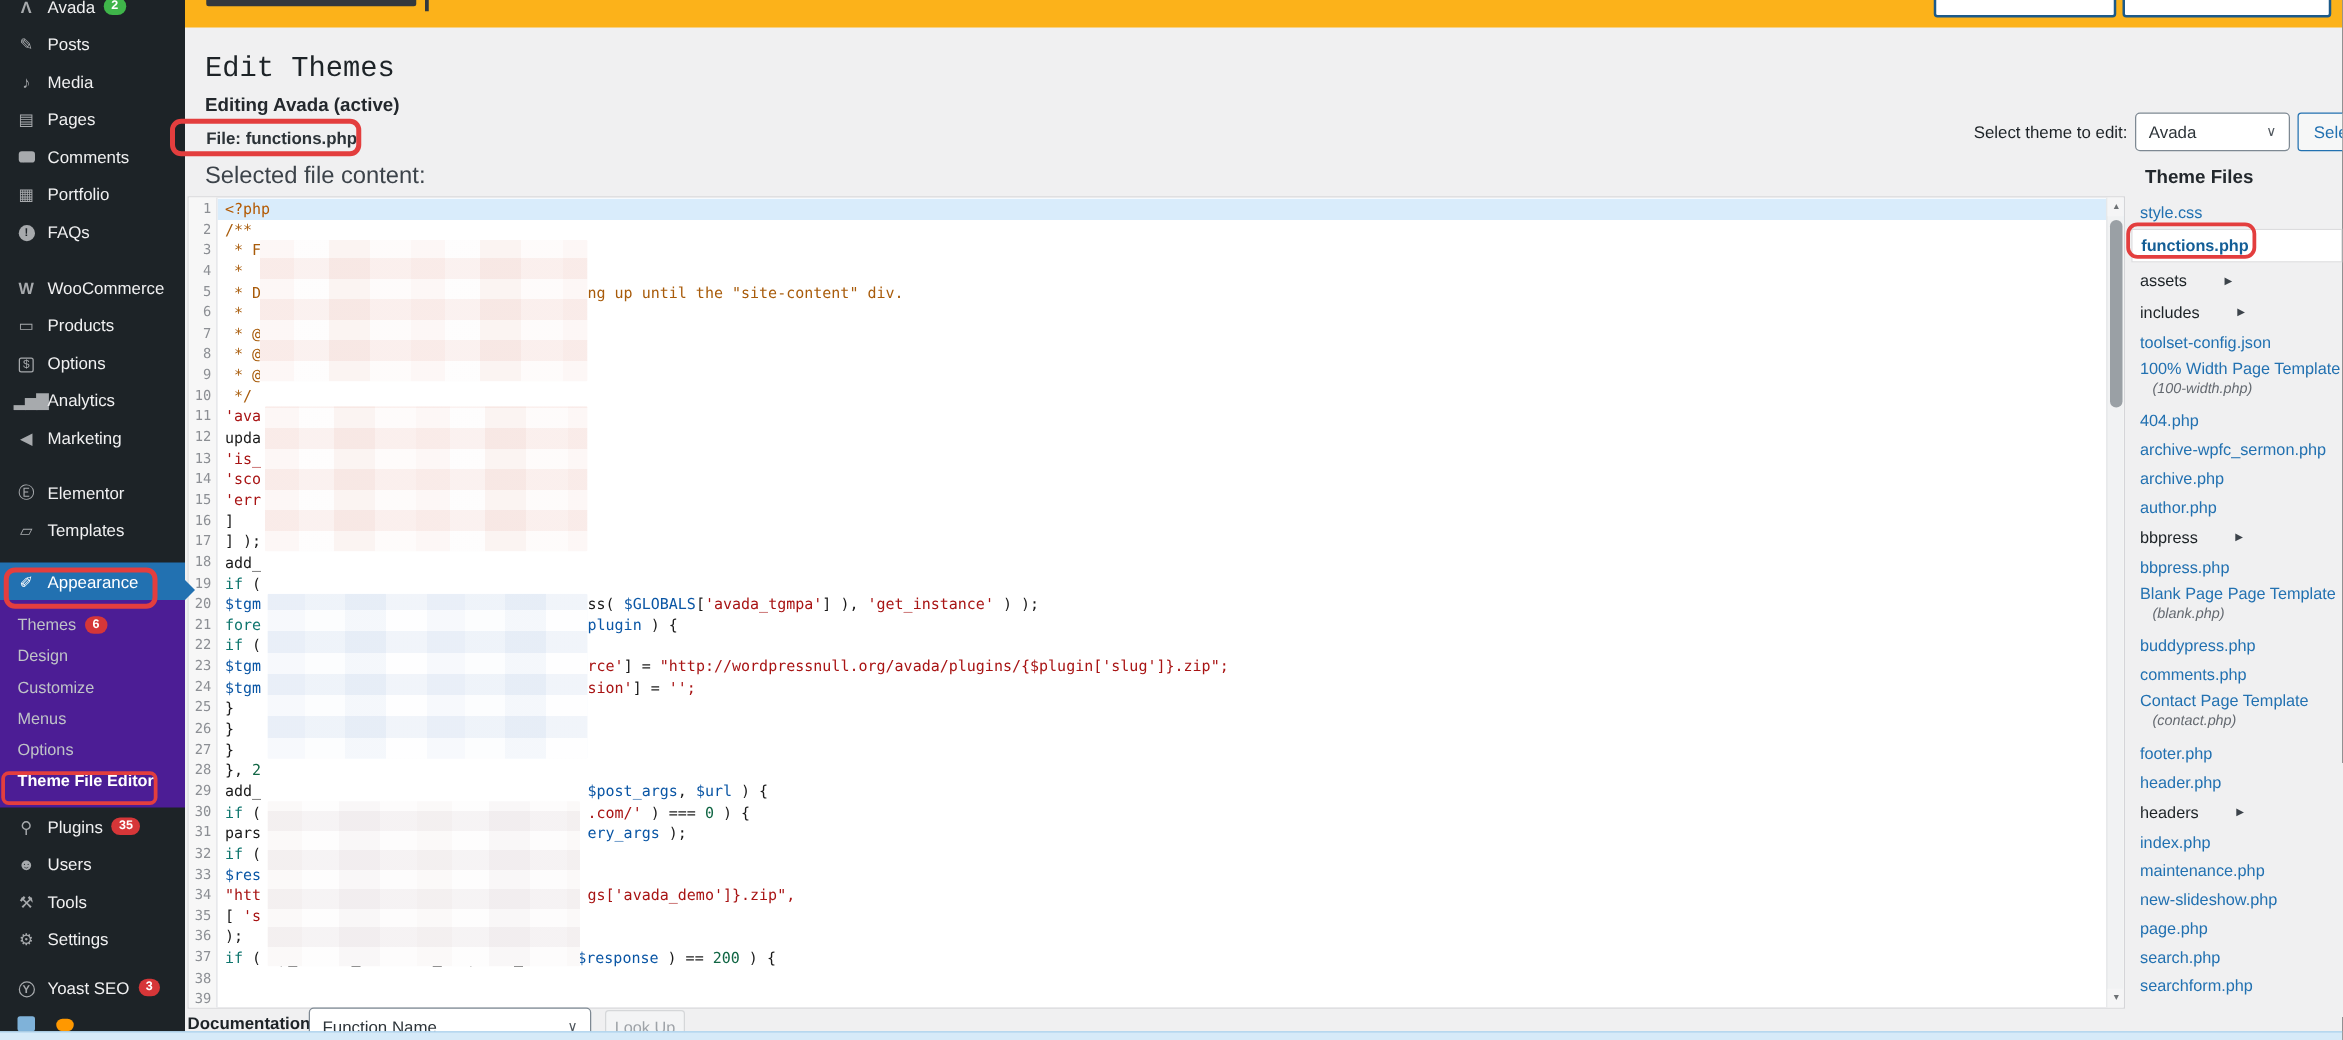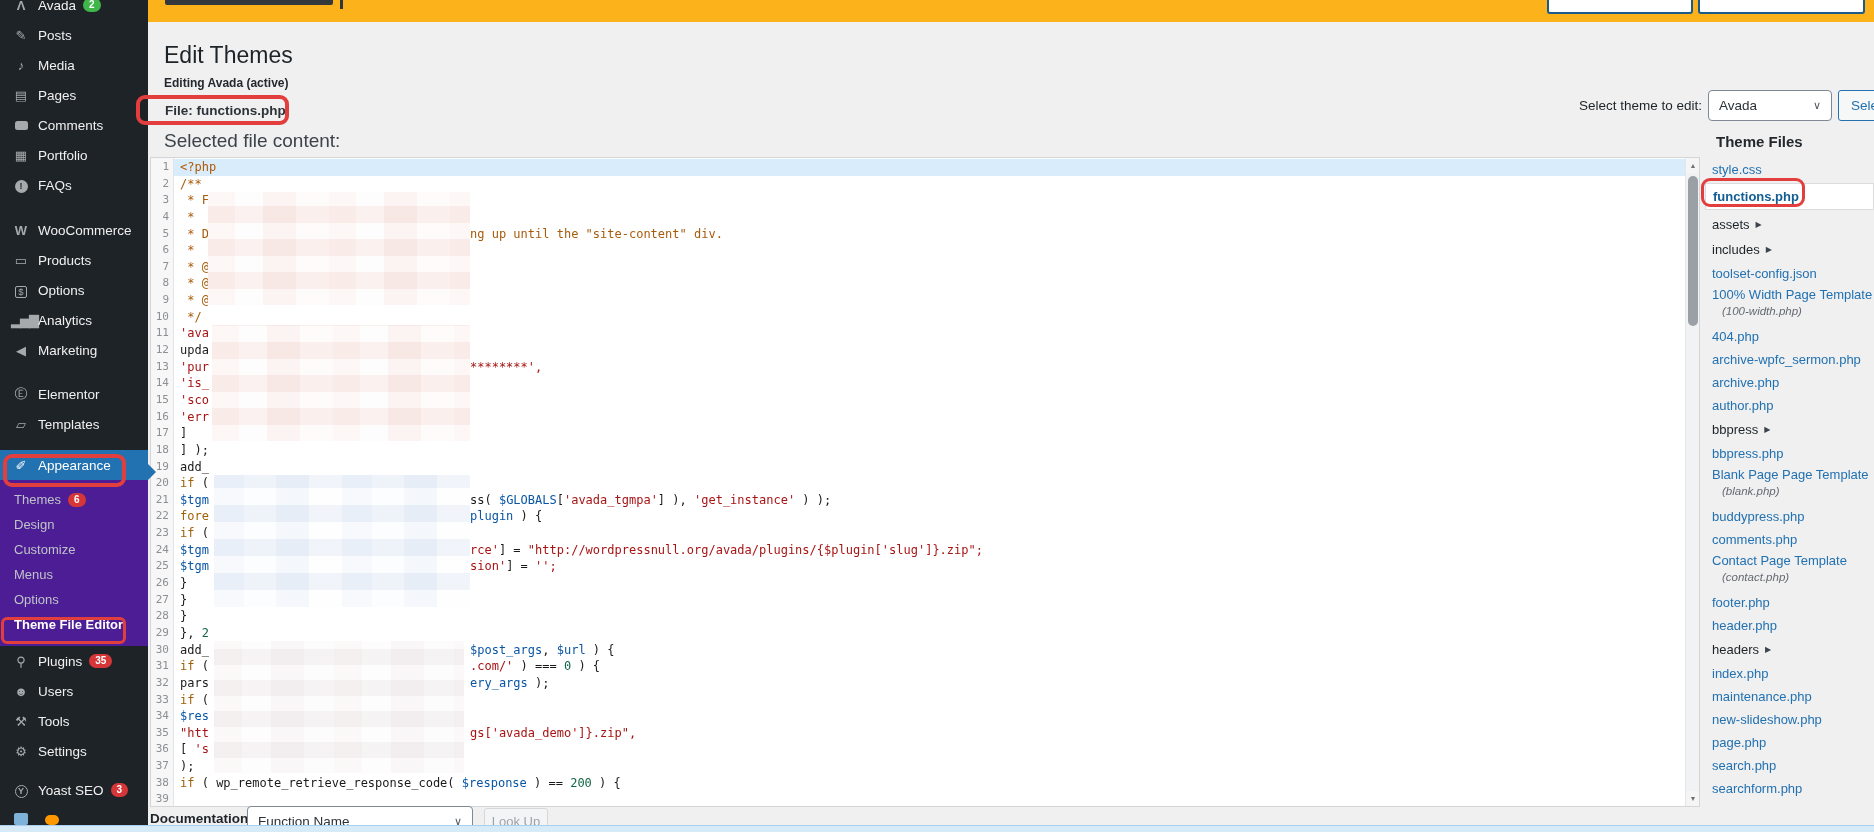--- a/index.html
+++ b/index.html
@@ -29,40 +29,40 @@
   .mi-wpforms-shape{ display:inline-block; width:14px; height:12px; background:#7fb2d9; border-radius:2px;}
   .mi-analytics{ letter-spacing:-1px; font-size:10px; }
   
   #topbar{ position:absolute; left:148px; top:0; width:1726px; height:22px; background:#fcb21a; z-index:4;}
   #topbar .frag{ position:absolute; left:17px; top:0; width:168px; height:5px; background:#33383d; border-radius:0 0 2px 2px;}
   #topbar .frag2{ position:absolute; left:192px; top:0; width:3px; height:9px; background:#33383d;}
   .obtn{ position:absolute; top:-13px; height:27px; background:#fff; border:2px solid #1c5a8a; border-radius:3px;}
   #obtn1{ left:1399px; width:146px;}
   #obtn2{ left:1550px; width:167px;}
   
-  #page-title{ position:absolute; left:164px; top:42px; font-size:23px; font-weight:400; color:#1d2327;}
-  #editing-title{ position:absolute; left:164px; top:76px; font-size:12px; font-weight:bold; color:#23282d;}
+  #page-title{ position:absolute; left:164px; top:42px; font-size:23px; font-weight:400; color:#1d2327;font-family:Liberation Mono, monospace;}
+  #editing-title{ position:absolute; left:164px; top:76px; font-size:15px; font-weight:bold; color:#23282d;}
   #file-label{ position:absolute; left:165px; top:103px; font-size:13.5px; font-weight:600; color:#2c3338;}
   #selected-label{ position:absolute; left:164px; top:130px; font-size:19px; color:#3c434a;}
   
   .anno{ position:absolute; border:4px solid #e33e3e; border-radius:9px; z-index:40; pointer-events:none;}
   #anno-file{ left:136px; top:95px; width:153px; height:30px;}
   #anno-appearance{ left:3px; top:454px; width:123px; height:33px; z-index:41;}
   #anno-tfe{ left:1px; top:617px; width:125px; height:27px; border-width:3px; border-radius:6px; z-index:41;}
   #anno-functions{ left:1701px; top:178px; width:104px; height:29px; border-width:3px;}
   
   #editor{ position:absolute; left:150px; top:157px; width:1550px; height:650px; background:#fff; border:1px solid #d5d5d8; display:flex; z-index:2;}
   #gutter{ width:23px; background:#f7f7f7; border-right:1px solid #e2e4e7; padding-top:1px;}
   #gutter .gn{ height:16.65px; line-height:16.65px; font-family:"DejaVu Sans Mono", monospace; font-size:11px; color:#8c8f94; text-align:right; padding-right:4px;}
   #codecol{ position:relative; flex:1; overflow:hidden; padding-top:1px;}
   .cline{ position:relative; height:16.65px; line-height:16.65px; font-family:"DejaVu Sans Mono", monospace; font-size:12px; white-space:pre; padding-left:6px; color:#000;}
   .cline.activeline{ background:#d9ecfb; }
   .cfrag{ position:absolute; left:296px; top:0; }
   .tok-c{ color:#a85b0a;} .tok-m{ color:#b35900;} .tok-s{ color:#a81414;}
-  .tok-k{ color:#a16207;} .tok-v{ color:#0a56a5;} .tok-n{ color:#116644;} .tok-p{ color:#1a1a1a;}
+  .tok-k{ color:#0f766e;} .tok-v{ color:#0a56a5;} .tok-n{ color:#116644;} .tok-p{ color:#1a1a1a;}
   .mosaic{ position:absolute; z-index:3; border-radius:1px;}
   .m-pink{ background-image:
      repeating-linear-gradient(0deg, rgba(255,255,255,.45) 0 16px, rgba(247,227,223,.40) 16px 33px),
      repeating-linear-gradient(90deg, #fbf1ef 0 27px, #fdfbfb 27px 55px, #f8ebe8 55px 88px, #fdf8f7 88px 121px);}
   .m-blue{ background-image:
      repeating-linear-gradient(0deg, rgba(255,255,255,.5) 0 17px, rgba(226,234,245,.45) 17px 34px),
      repeating-linear-gradient(90deg, #eff3fa 0 30px, #f9fbfd 30px 62px, #eaf0f8 62px 95px, #fdfdfe 95px 128px);}
   .m-mix{ background-image:
      repeating-linear-gradient(0deg, rgba(255,255,255,.5) 0 15px, rgba(240,236,238,.5) 15px 31px),
      repeating-linear-gradient(90deg, #f7f3f2 0 28px, #fcfbfb 28px 57px, #f3eff0 57px 90px, #fbf9f9 90px 120px);}
@@ -82,21 +82,21 @@
   #doc-select{ left:247px; top:806px; width:226px; height:30px;}
   #lookup-btn{ position:absolute; left:484px; top:808px; width:64px; height:28px; background:#f3f4f5; border:1px solid #d5d7d9; border-radius:3px; color:#9ea3a8; font-size:13px; text-align:center; line-height:26px; z-index:2;}
   
   #theme-select-label{ position:absolute; left:1500px; top:98px; width:202px; text-align:right; font-size:13.5px; color:#1d2327;}
   #theme-select{ left:1708px; top:90px; width:124px; height:31px;}
   #select-theme-btn{ position:absolute; left:1838px; top:90px; width:76px; height:31px; background:#f6f7f7; border:1px solid #2271b1; border-radius:3px; color:#2271b1; font-size:13.5px; text-align:left; padding-left:12px; line-height:29px; cursor:pointer;}
   #tf-heading{ position:absolute; left:1716px; top:133px; font-size:15px; font-weight:600; color:#23282d;}
   #tf-list{ position:absolute; left:1705px; top:158px; width:169px;}
   .tf-item{ padding-left:7px; font-size:13px; color:#2271b1; cursor:pointer; display:flex; align-items:center;}
   .tf-file{ height:23px; }
-  .tf-folder{ height:25px; color:#1d2327;}
+  .tf-folder{ height:25px; color:#1d2327;gap:24px;}
   .tf-folder .tri{ margin-left:6px; font-size:8px; color:#3c434a;}
   .tf-active{ height:27px; background:#fff; border:1px solid #dcdcde; font-weight:bold; color:#135e96; margin:2px 0;}
   .tf-tpl{ height:40px; display:block; padding-top:2px;}
   .tf-tpl .sub{ display:block; font-size:11.5px; font-style:italic; color:#646970; padding-left:10px; margin-top:3px; cursor:pointer;}
   
   #bottom-strip{ position:absolute; left:0; top:825px; width:1874px; height:7px; background:#d6eaf8; border-top:1px solid #a9cfec; z-index:50;}
 </style>
 </head>
 <body>
 
@@ -279,21 +279,20 @@
         <div class="cline"><span class="tok-c"> * F</span></div>
         <div class="cline"><span class="tok-c"> *</span></div>
         <div class="cline"><span class="tok-c"> * D</span><span class="cfrag"><span class="tok-c">ng up until the "site-content" div.</span></span></div>
         <div class="cline"><span class="tok-c"> *</span></div>
         <div class="cline"><span class="tok-c"> * @</span></div>
         <div class="cline"><span class="tok-c"> * @</span></div>
         <div class="cline"><span class="tok-c"> * @</span></div>
         <div class="cline"><span class="tok-c"> */</span></div>
         <div class="cline"><span class="tok-s">'ava</span></div>
         <div class="cline"><span class="tok-p">upda</span></div>
-        <div class="cline"><span class="tok-s">'pur</span><span class="cfrag"><span class="tok-s">********',</span></span></div>
         <div class="cline"><span class="tok-s">'is_</span></div>
         <div class="cline"><span class="tok-s">'sco</span></div>
         <div class="cline"><span class="tok-s">'err</span></div>
         <div class="cline"><span class="tok-p">]</span></div>
         <div class="cline"><span class="tok-p">] );</span></div>
         <div class="cline"><span class="tok-p">add_</span></div>
         <div class="cline"><span class="tok-k">if</span><span class="tok-p"> (</span></div>
         <div class="cline"><span class="tok-v">$tgm</span><span class="cfrag"><span class="tok-p">ss( </span><span class="tok-v">$GLOBALS</span><span class="tok-p">[</span><span class="tok-s">'avada_tgmpa'</span><span class="tok-p">] ), </span><span class="tok-s">'get_instance'</span><span class="tok-p"> ) );</span></span></div>
         <div class="cline"><span class="tok-k">fore</span><span class="cfrag"><span class="tok-v">plugin</span><span class="tok-p"> ) {</span></span></div>
         <div class="cline"><span class="tok-k">if</span><span class="tok-p"> (</span></div>

